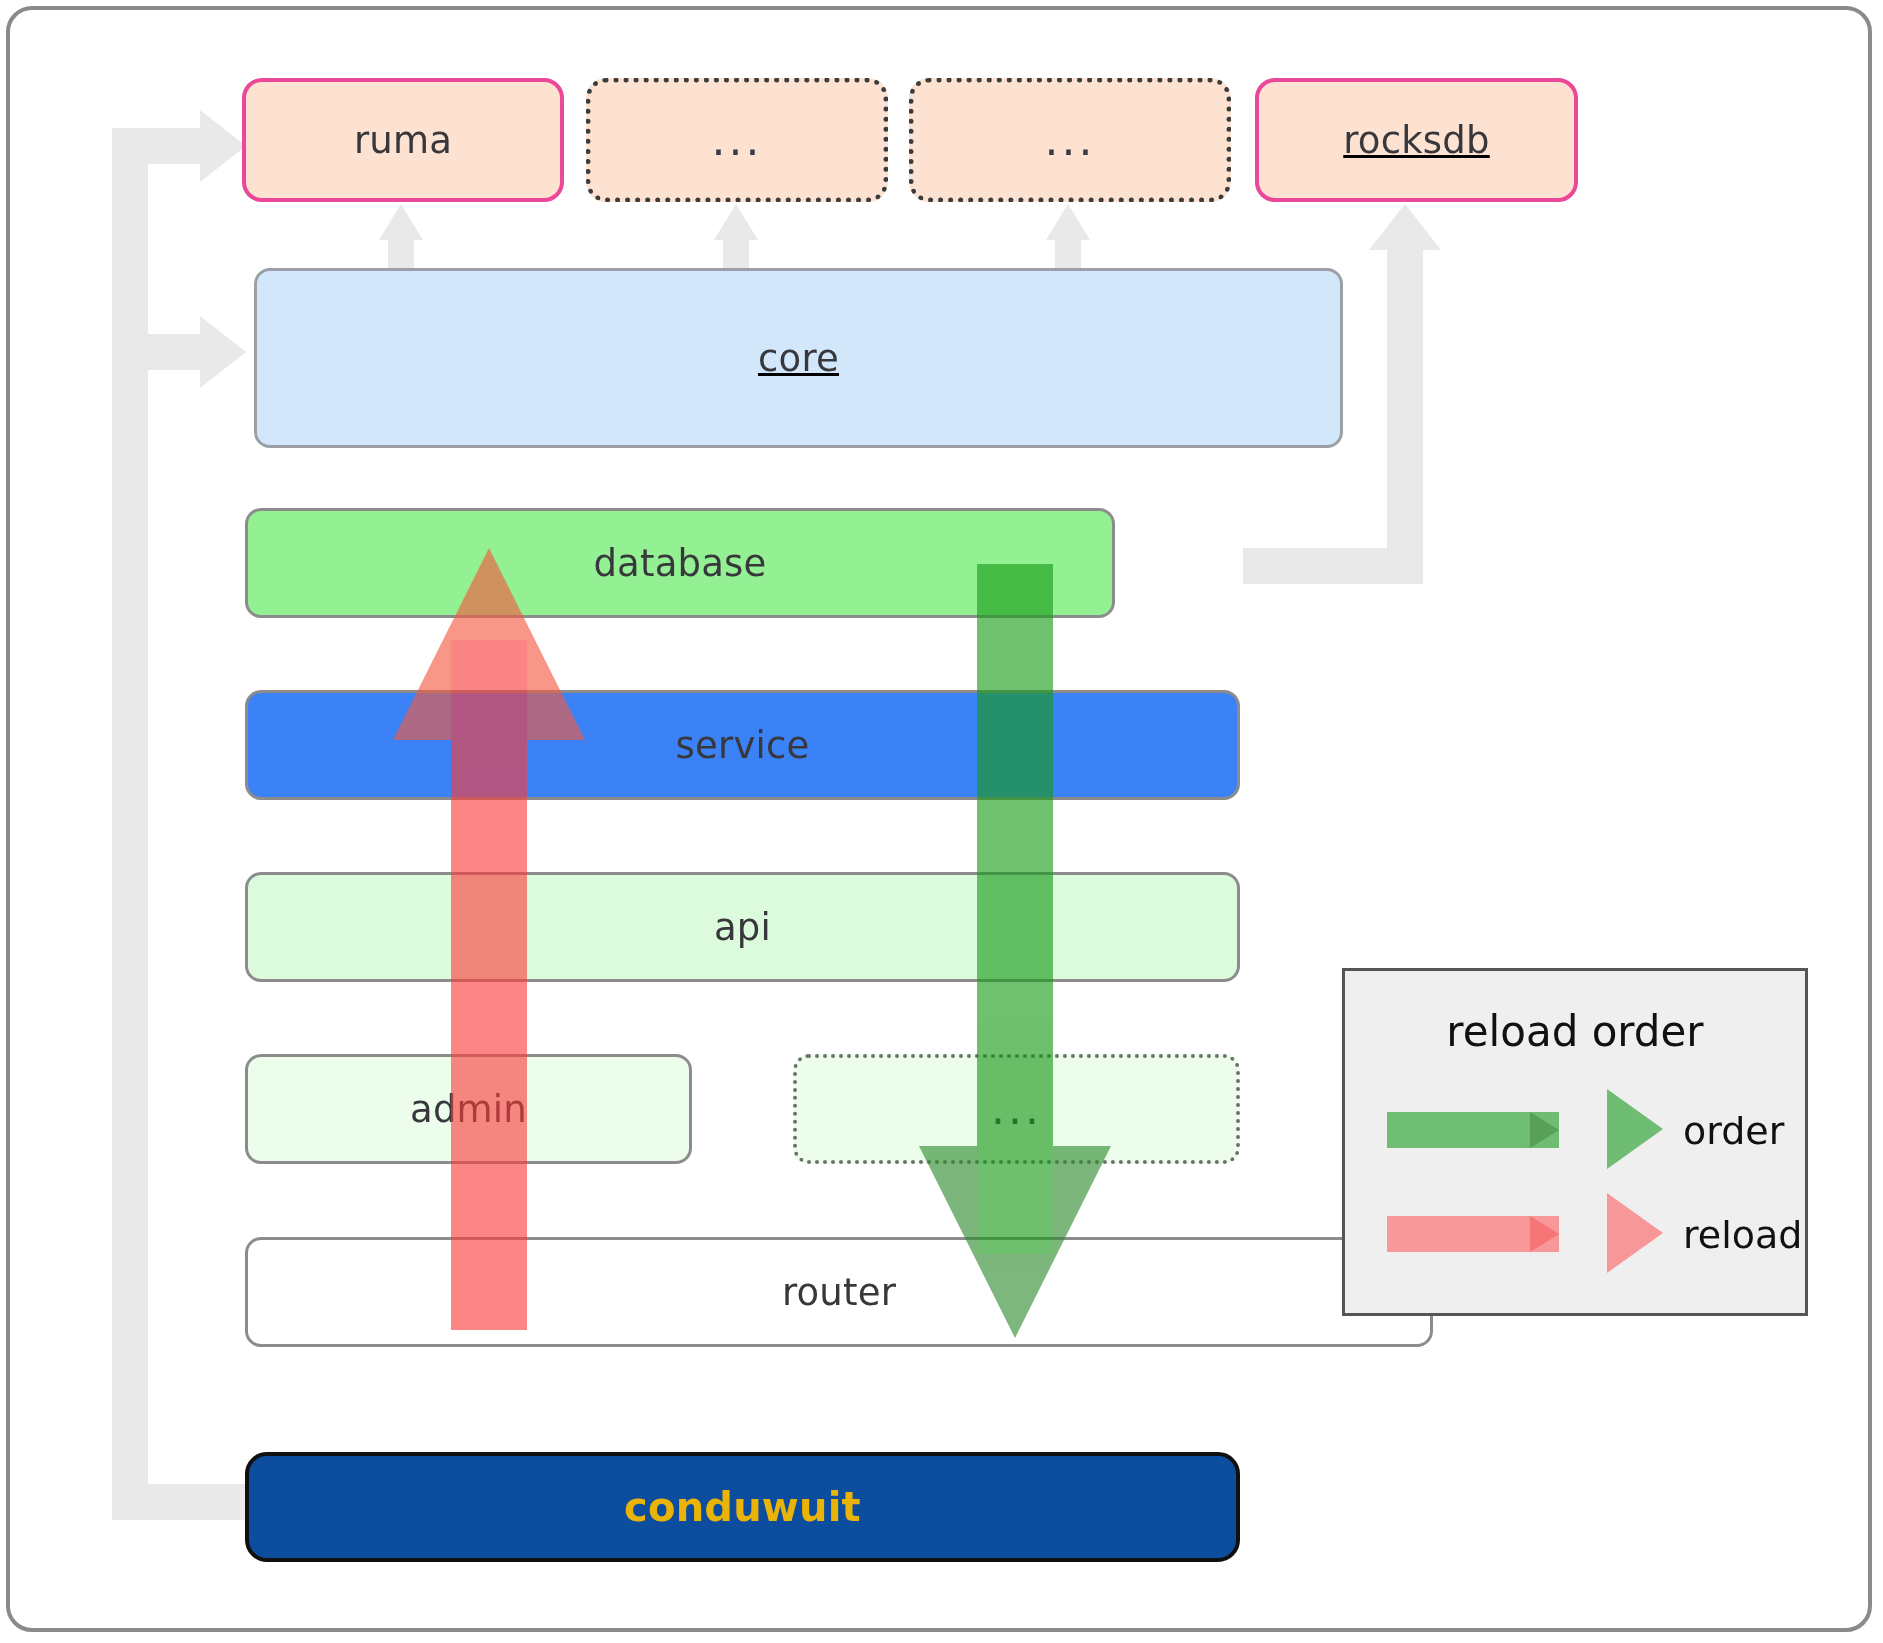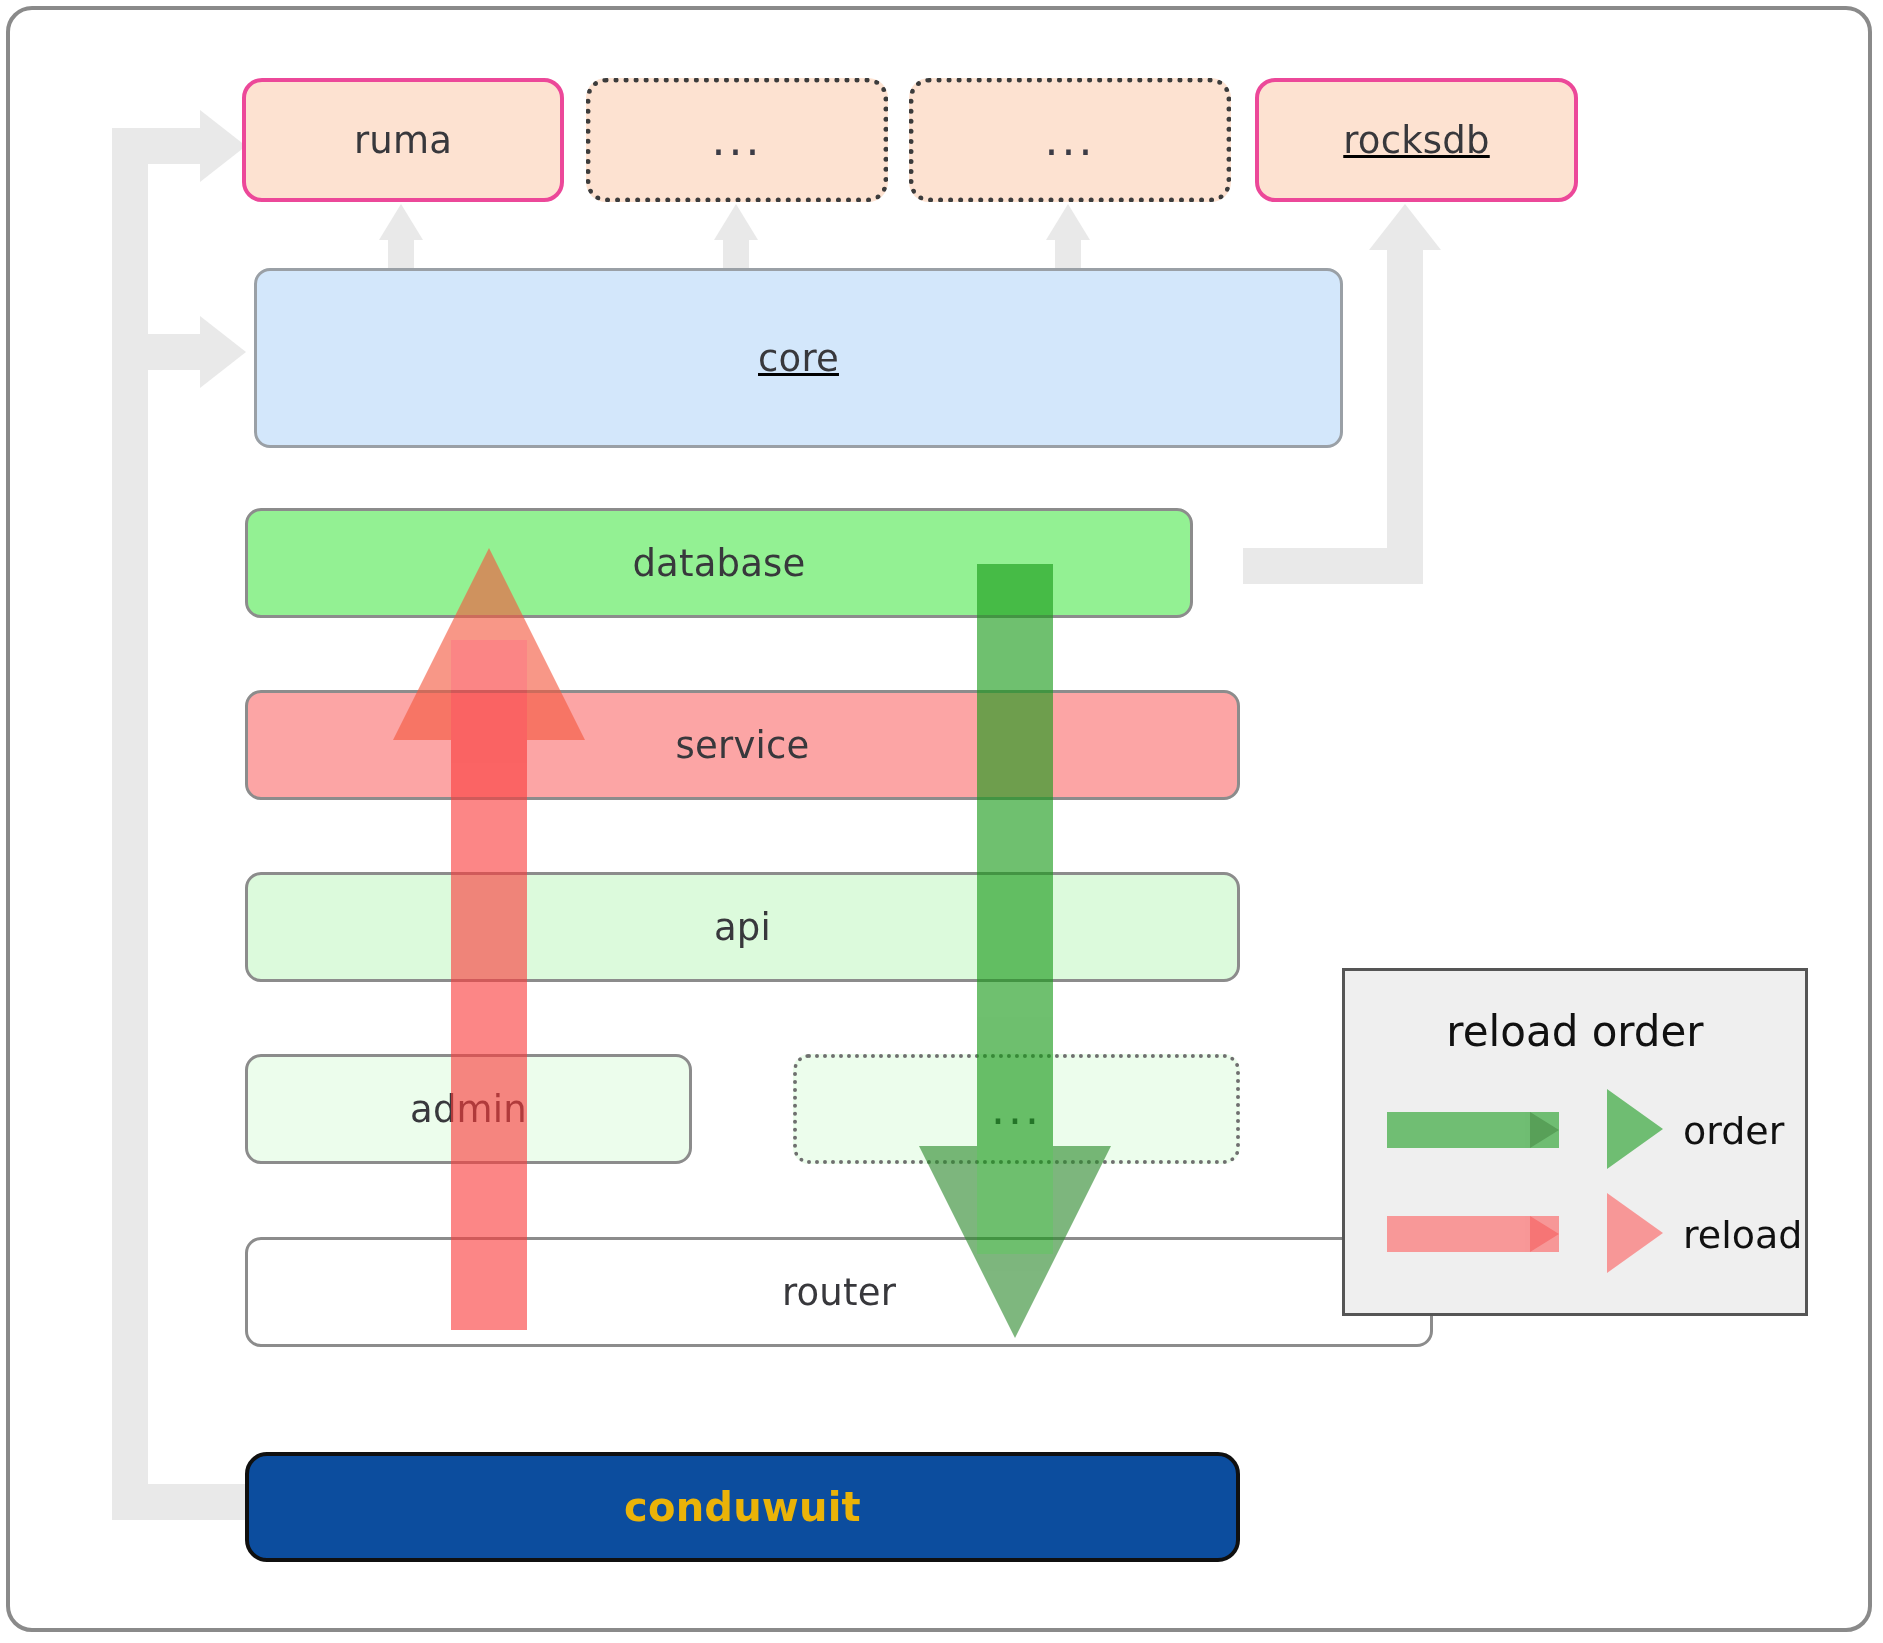--- a/index.html
+++ b/index.html
@@ -92,25 +92,25 @@
 </div>
 
 <div class="box peach" style="left:1255px;top:78px;width:323px;height:124px;text-decoration:underline;">
   <span class="lbl">rocksdb</span>
 </div>
 
 <div class="box core" style="left:254px;top:268px;width:1089px;height:180px;text-decoration:underline;">
   <span class="lbl">core</span>
 </div>
 
-<div class="box lyr" style="left:245px;top:508px;width:948px;height:110px;background:#93f193;">
+<div class="box lyr" style="left:245px;top:508px;width:870px;height:110px;background:#93f193;">
   <span class="lbl">database</span>
 </div>
 
-<div class="box lyr" style="left:245px;top:690px;width:995px;height:110px;background:#fca5a5;">
+<div class="box lyr" style="left:245px;top:690px;width:995px;height:110px;background:#3b82f6;">
   <span class="lbl">service</span>
 </div>
 
 <div class="box lyr" style="left:245px;top:872px;width:995px;height:110px;background:#dcfadc;">
   <span class="lbl">api</span>
 </div>
 
 <div class="box lyr" style="left:245px;top:1054px;width:447px;height:110px;background:#ecfdec;">
   <span class="lbl">admin</span>
 </div>

